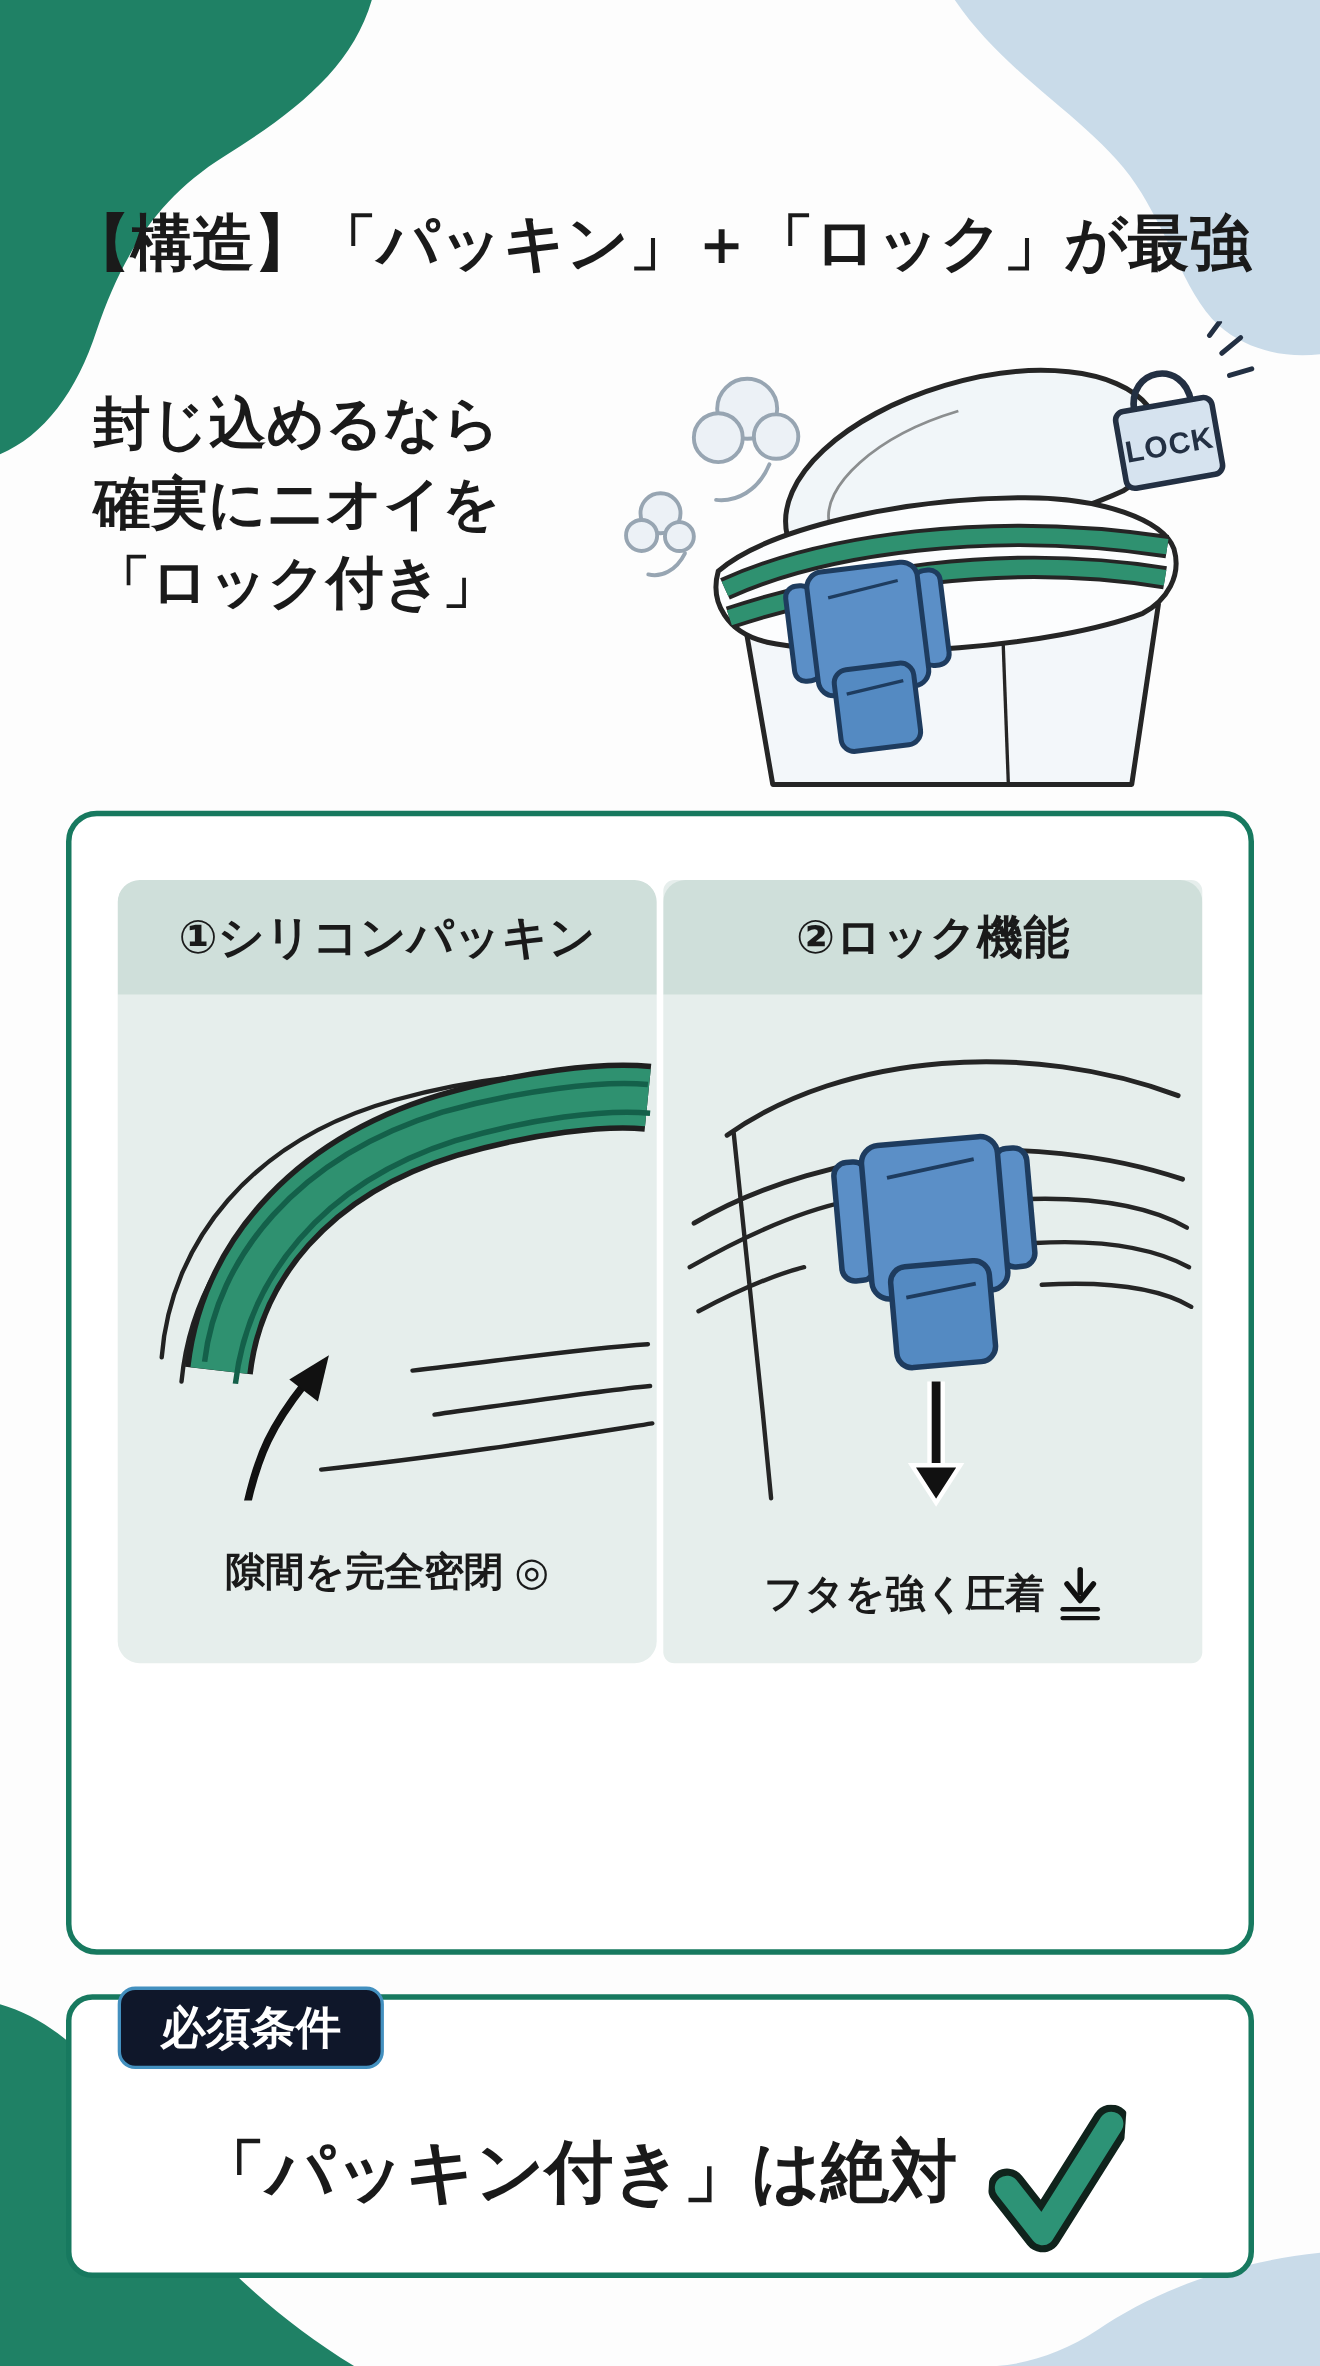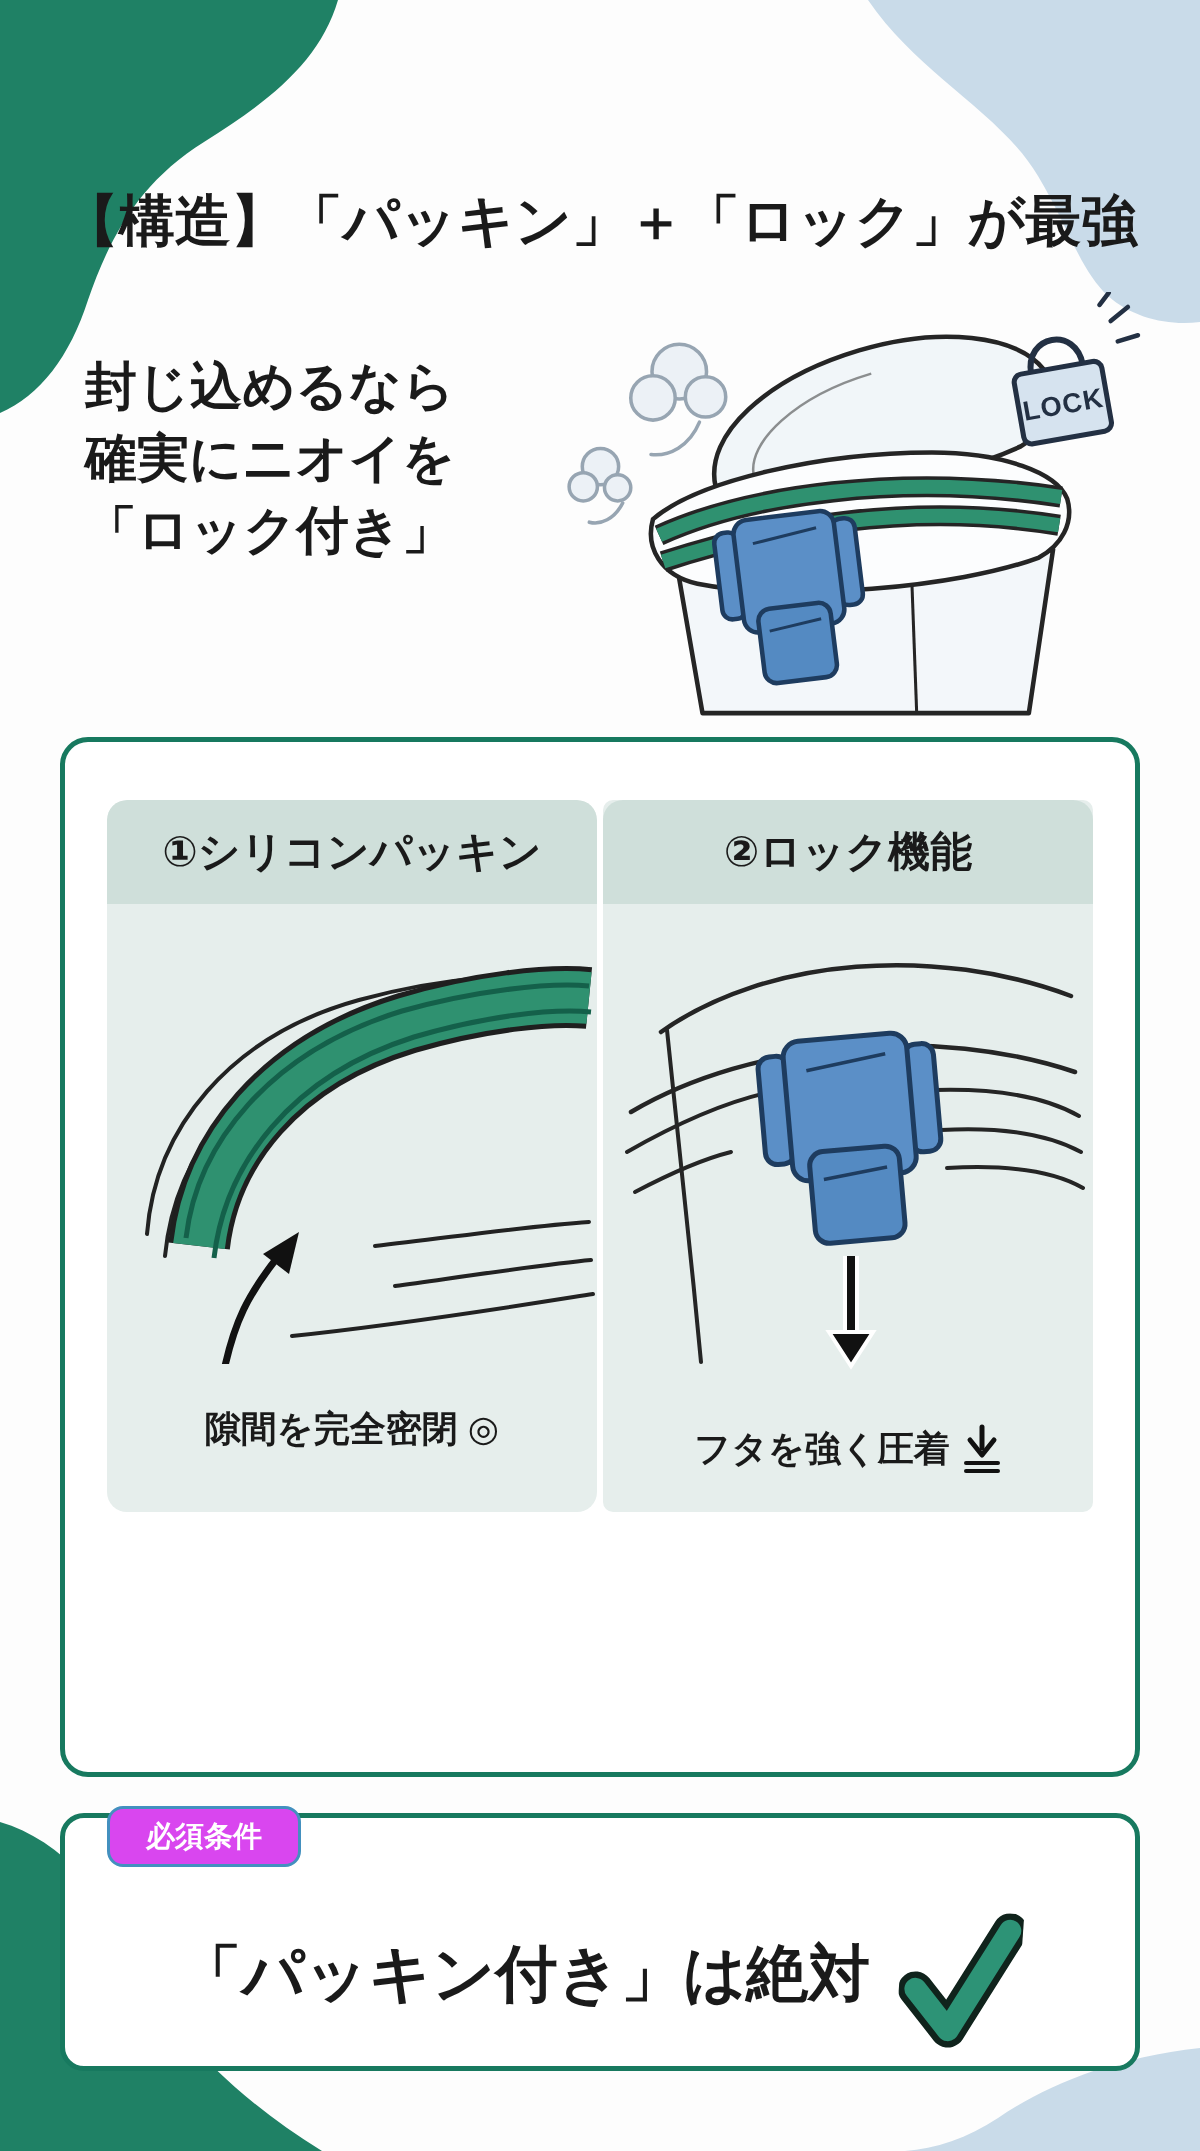--- a/index.html
+++ b/index.html
@@ -49,22 +49,22 @@
     font-size:55px;font-weight:900;line-height:1.45;
   }
 
   .req-box{
     left:60px;top:1813px;width:1080px;height:258px;
     background:#ffffff;border:5px solid #17795f;border-radius:24px;
     box-sizing:border-box;
   }
   .req-badge{
     position:absolute;left:42px;top:-12px;
-    background:#d946ef;border:3px solid #4390bf;border-radius:16px;
-    color:#ffffff;font-size:29px;font-weight:800;
+    background:#0f172a;border:3px solid #4390bf;border-radius:16px;
+    color:#ffffff;font-size:41px;font-weight:800;
     padding:10px 36px;line-height:1.2;
   }
   .req-row{
     position:absolute;left:0;right:0;top:64px;bottom:0;
     display:flex;align-items:center;justify-content:center;gap:30px;
   }
   .req-text{font-size:62px;font-weight:900;white-space:nowrap;}
   .check-icon{transform:rotate(4deg) translateY(6px);}
   .press-icon{vertical-align:-8px;}
 </style>

